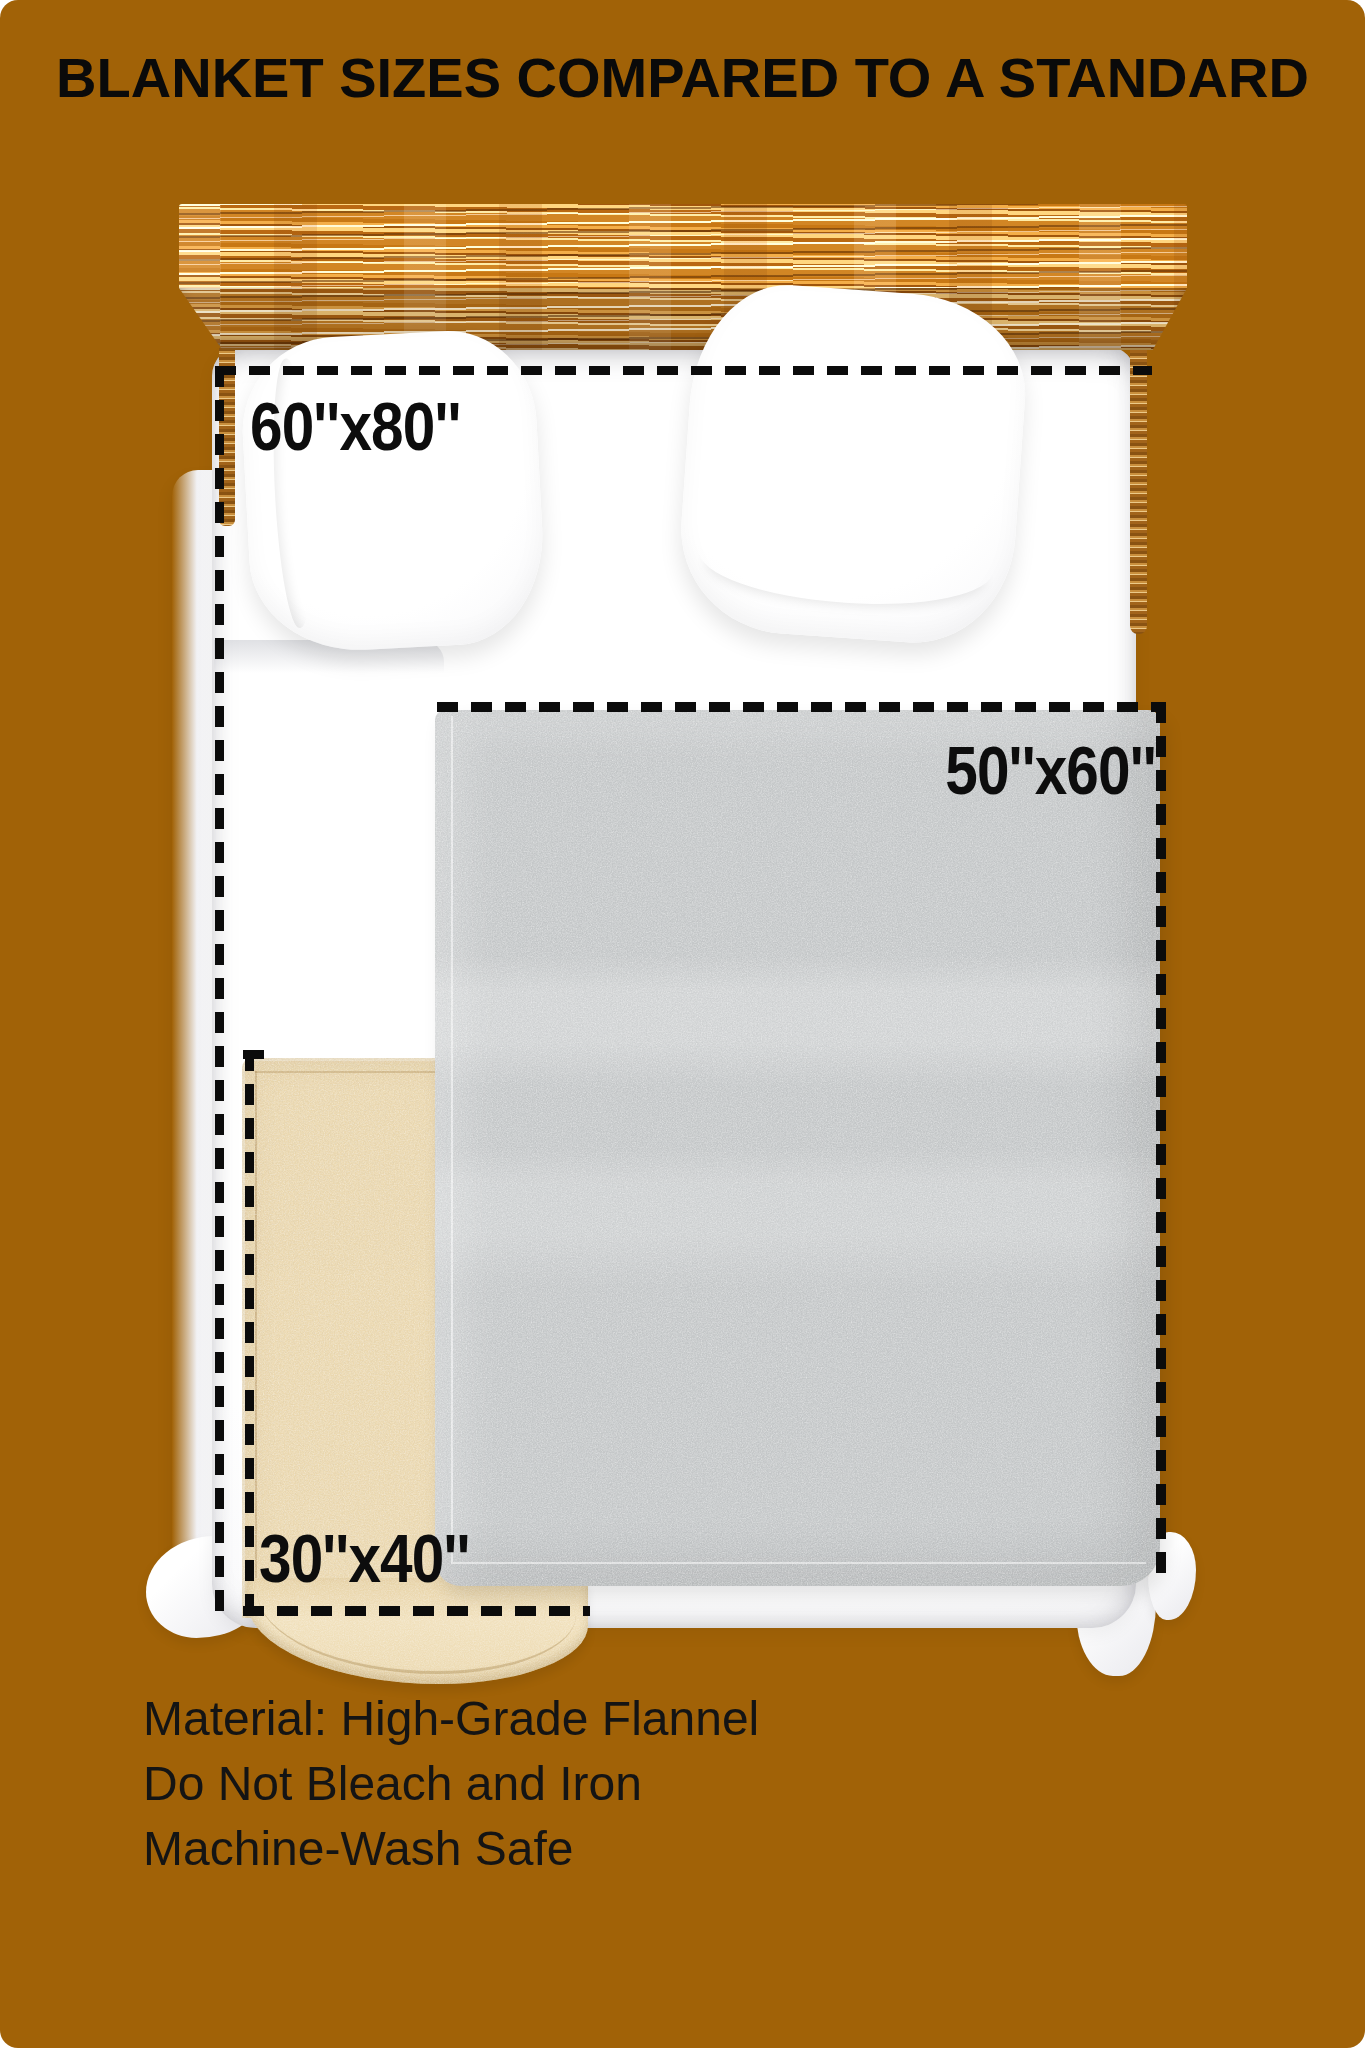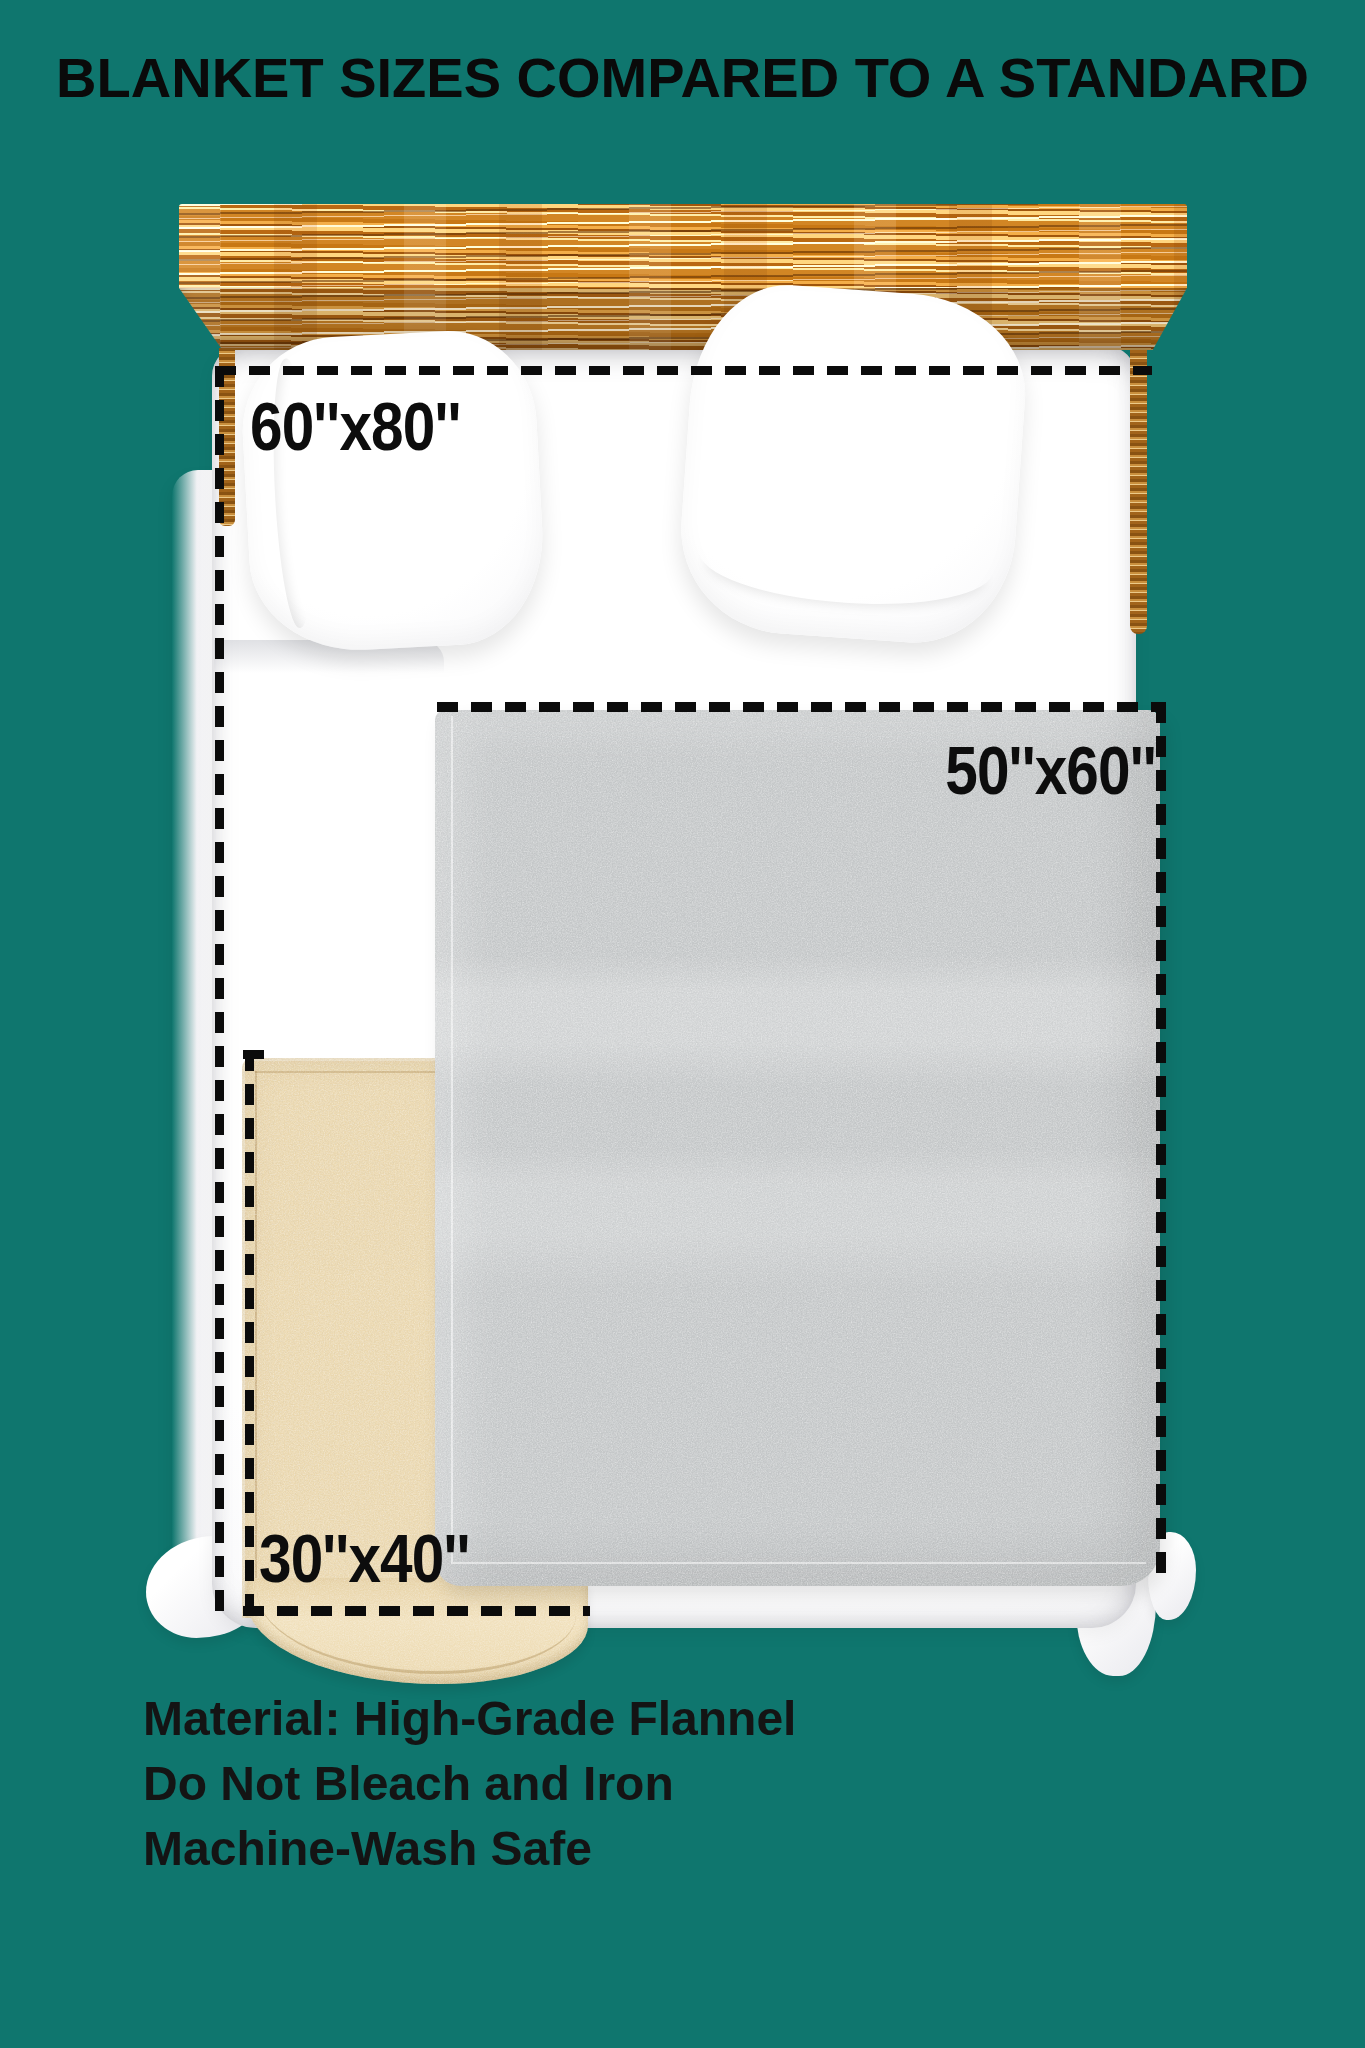--- a/index.html
+++ b/index.html
@@ -1,17 +1,17 @@
 <!DOCTYPE html>
 <html><head>
 <meta charset="utf-8">
 <style>
   html,body{margin:0;padding:0;background:#ffffff;}
-  .page{position:relative;width:1365px;height:2048px;background:#0f766e;overflow:hidden;
-        font-family:"Liberation Sans","DejaVu Sans",sans-serif;}
+  .page{position:relative;width:1365px;height:2048px;background:#a16207;overflow:hidden;
+        font-family:"Liberation Sans","DejaVu Sans",sans-serif;border-radius:18px;}
   .abs{position:absolute;}
 
   
   .title{left:0;top:36px;width:100%;text-align:center;font-weight:bold;font-size:56px;
          line-height:83px;color:#0a0a0a;letter-spacing:0px;z-index:9;}
 
   
   .wood{background-color:#bf7c24;background-image:
     repeating-linear-gradient(90deg, rgba(255,255,255,.10) 0 42px, rgba(0,0,0,0) 42px 95px,
        rgba(110,55,5,.14) 95px 138px, rgba(0,0,0,0) 138px 225px),
@@ -102,21 +102,21 @@
   #d50right{left:1156px;top:702px;width:10px;height:872px;}
 
   
   .size-label{z-index:9;font-weight:bold;font-size:68px;color:#0d0d0d;line-height:1;
       letter-spacing:-1px;white-space:nowrap;}
   #label60{left:250px;top:392px;transform:scaleX(.86);transform-origin:left top;}
   #label50{right:209px;top:736px;transform:scaleX(.86);transform-origin:right top;text-align:right;}
   #label30{left:259px;top:1524px;transform:scaleX(.86);transform-origin:left top;}
 
   
-  .care{left:143px;top:1686px;z-index:9;font-weight:bold;font-size:48px;line-height:65px;
+  .care{left:143px;top:1686px;z-index:9;font-weight:normal;font-size:48px;line-height:65px;
       color:#141414;white-space:nowrap;}
 </style>
 </head>
 <body>
 
 <div class="page">
 
   <div class="abs title">
     <div>BLANKET SIZES COMPARED TO A STANDARD</div>
   </div>

